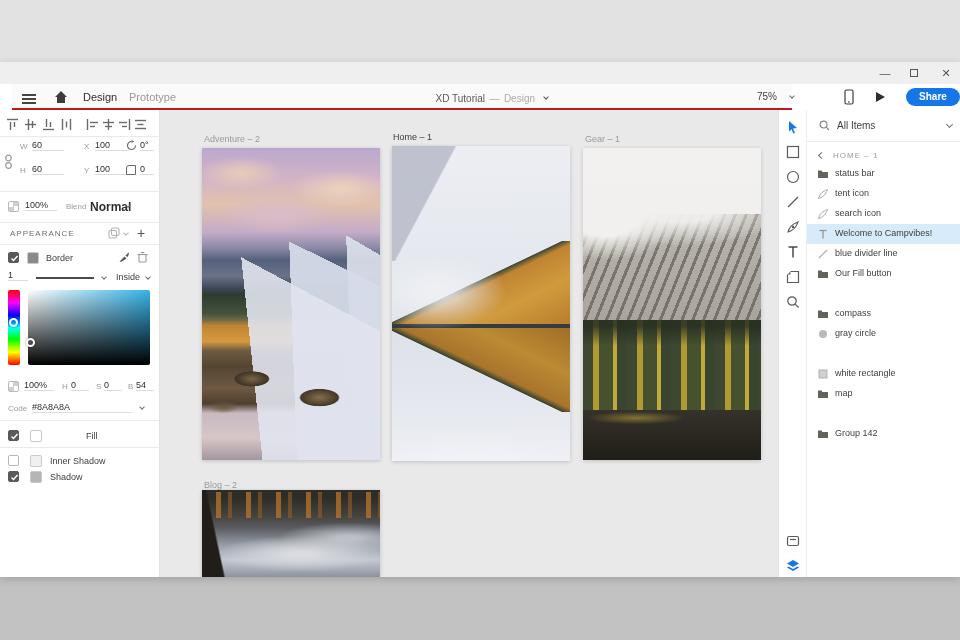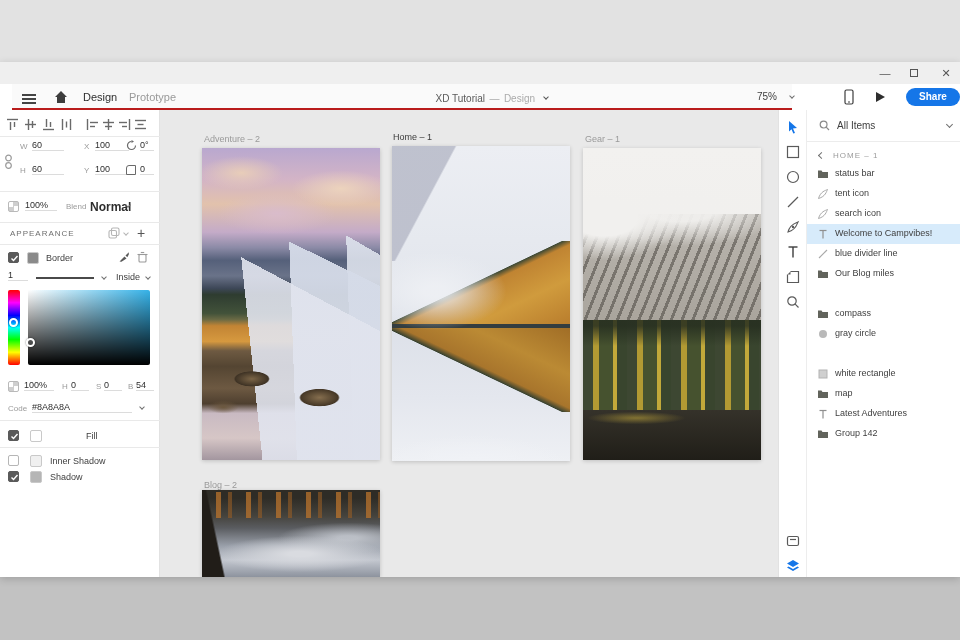--- a/index.html
+++ b/index.html
@@ -478,21 +478,21 @@
           </svg>
         </span>
       <span class="lyr-label">blue divider line</span>
     </div>
     <div class="abs lyr-row" style="top:154px;">
       <span class="lyr-icon">
           <svg width="12" height="12" viewBox="0 0 12 12">
             <path d="M1 2.5 L4.5 2.5 L5.5 4 L11 4 L11 10 L1 10 Z" fill="#62645c"></path>
           </svg>
         </span>
-      <span class="lyr-label">Our Blog miles</span>
+      <span class="lyr-label">Our Fill button</span>
     </div>
     <div class="abs lyr-row" style="top:194px;">
       <span class="lyr-icon">
           <svg width="12" height="12" viewBox="0 0 12 12">
             <path d="M1 2.5 L4.5 2.5 L5.5 4 L11 4 L11 10 L1 10 Z" fill="#62645c"></path>
           </svg>
         </span>
       <span class="lyr-label">compass</span>
     </div>
     <div class="abs lyr-row" style="top:214px;">
@@ -512,29 +512,20 @@
       <span class="lyr-label">white rectangle</span>
     </div>
     <div class="abs lyr-row" style="top:274px;">
       <span class="lyr-icon">
           <svg width="12" height="12" viewBox="0 0 12 12">
             <path d="M1 2.5 L4.5 2.5 L5.5 4 L11 4 L11 10 L1 10 Z" fill="#62645c"></path>
           </svg>
         </span>
       <span class="lyr-label">map</span>
     </div>
-    <div class="abs lyr-row" style="top:294px;">
-      <span class="lyr-icon">
-          <svg width="12" height="12" viewBox="0 0 12 12" stroke="#8f8f8f" stroke-width="1.2">
-            <line x1="2.5" y1="2.5" x2="9.5" y2="2.5"></line>
-            <line x1="6" y1="2.5" x2="6" y2="10.5"></line>
-          </svg>
-        </span>
-      <span class="lyr-label">Latest Adventures</span>
-    </div>
     <div class="abs lyr-row" style="top:314px;">
       <span class="lyr-icon">
           <svg width="12" height="12" viewBox="0 0 12 12">
             <path d="M1 2.5 L4.5 2.5 L5.5 4 L11 4 L11 10 L1 10 Z" fill="#62645c"></path>
           </svg>
         </span>
       <span class="lyr-label">Group 142</span>
     </div>
   </div>
 

